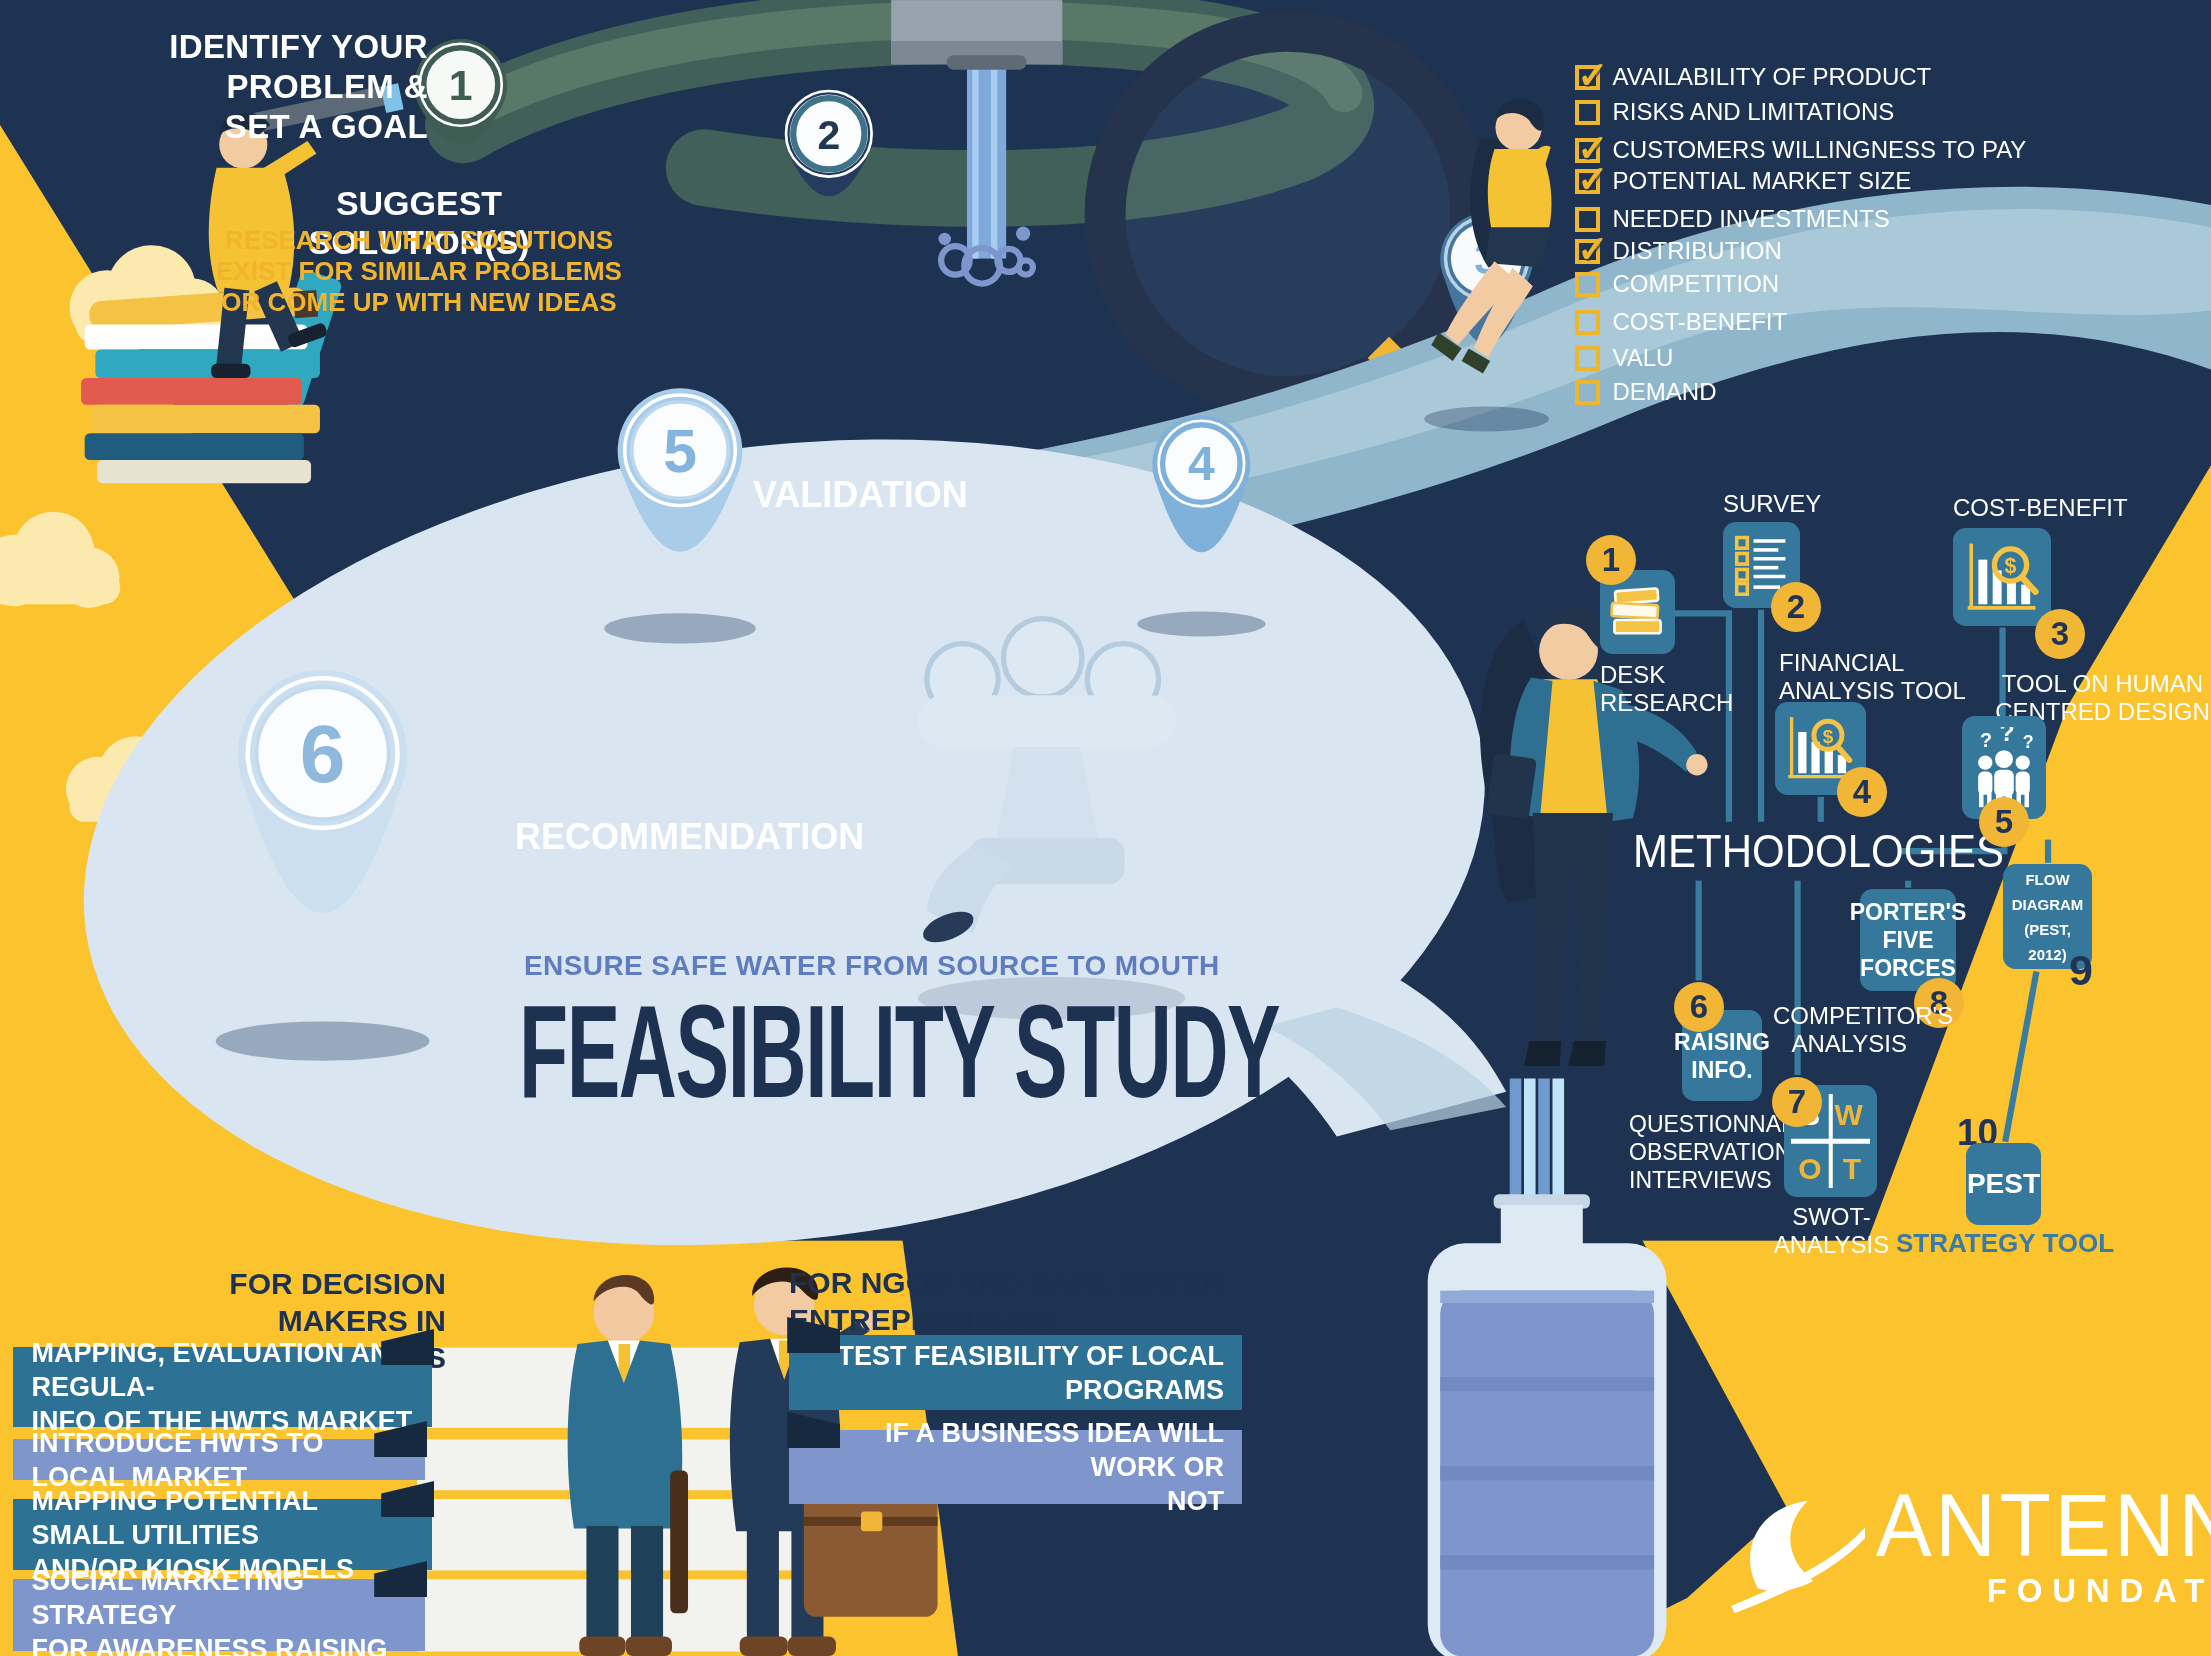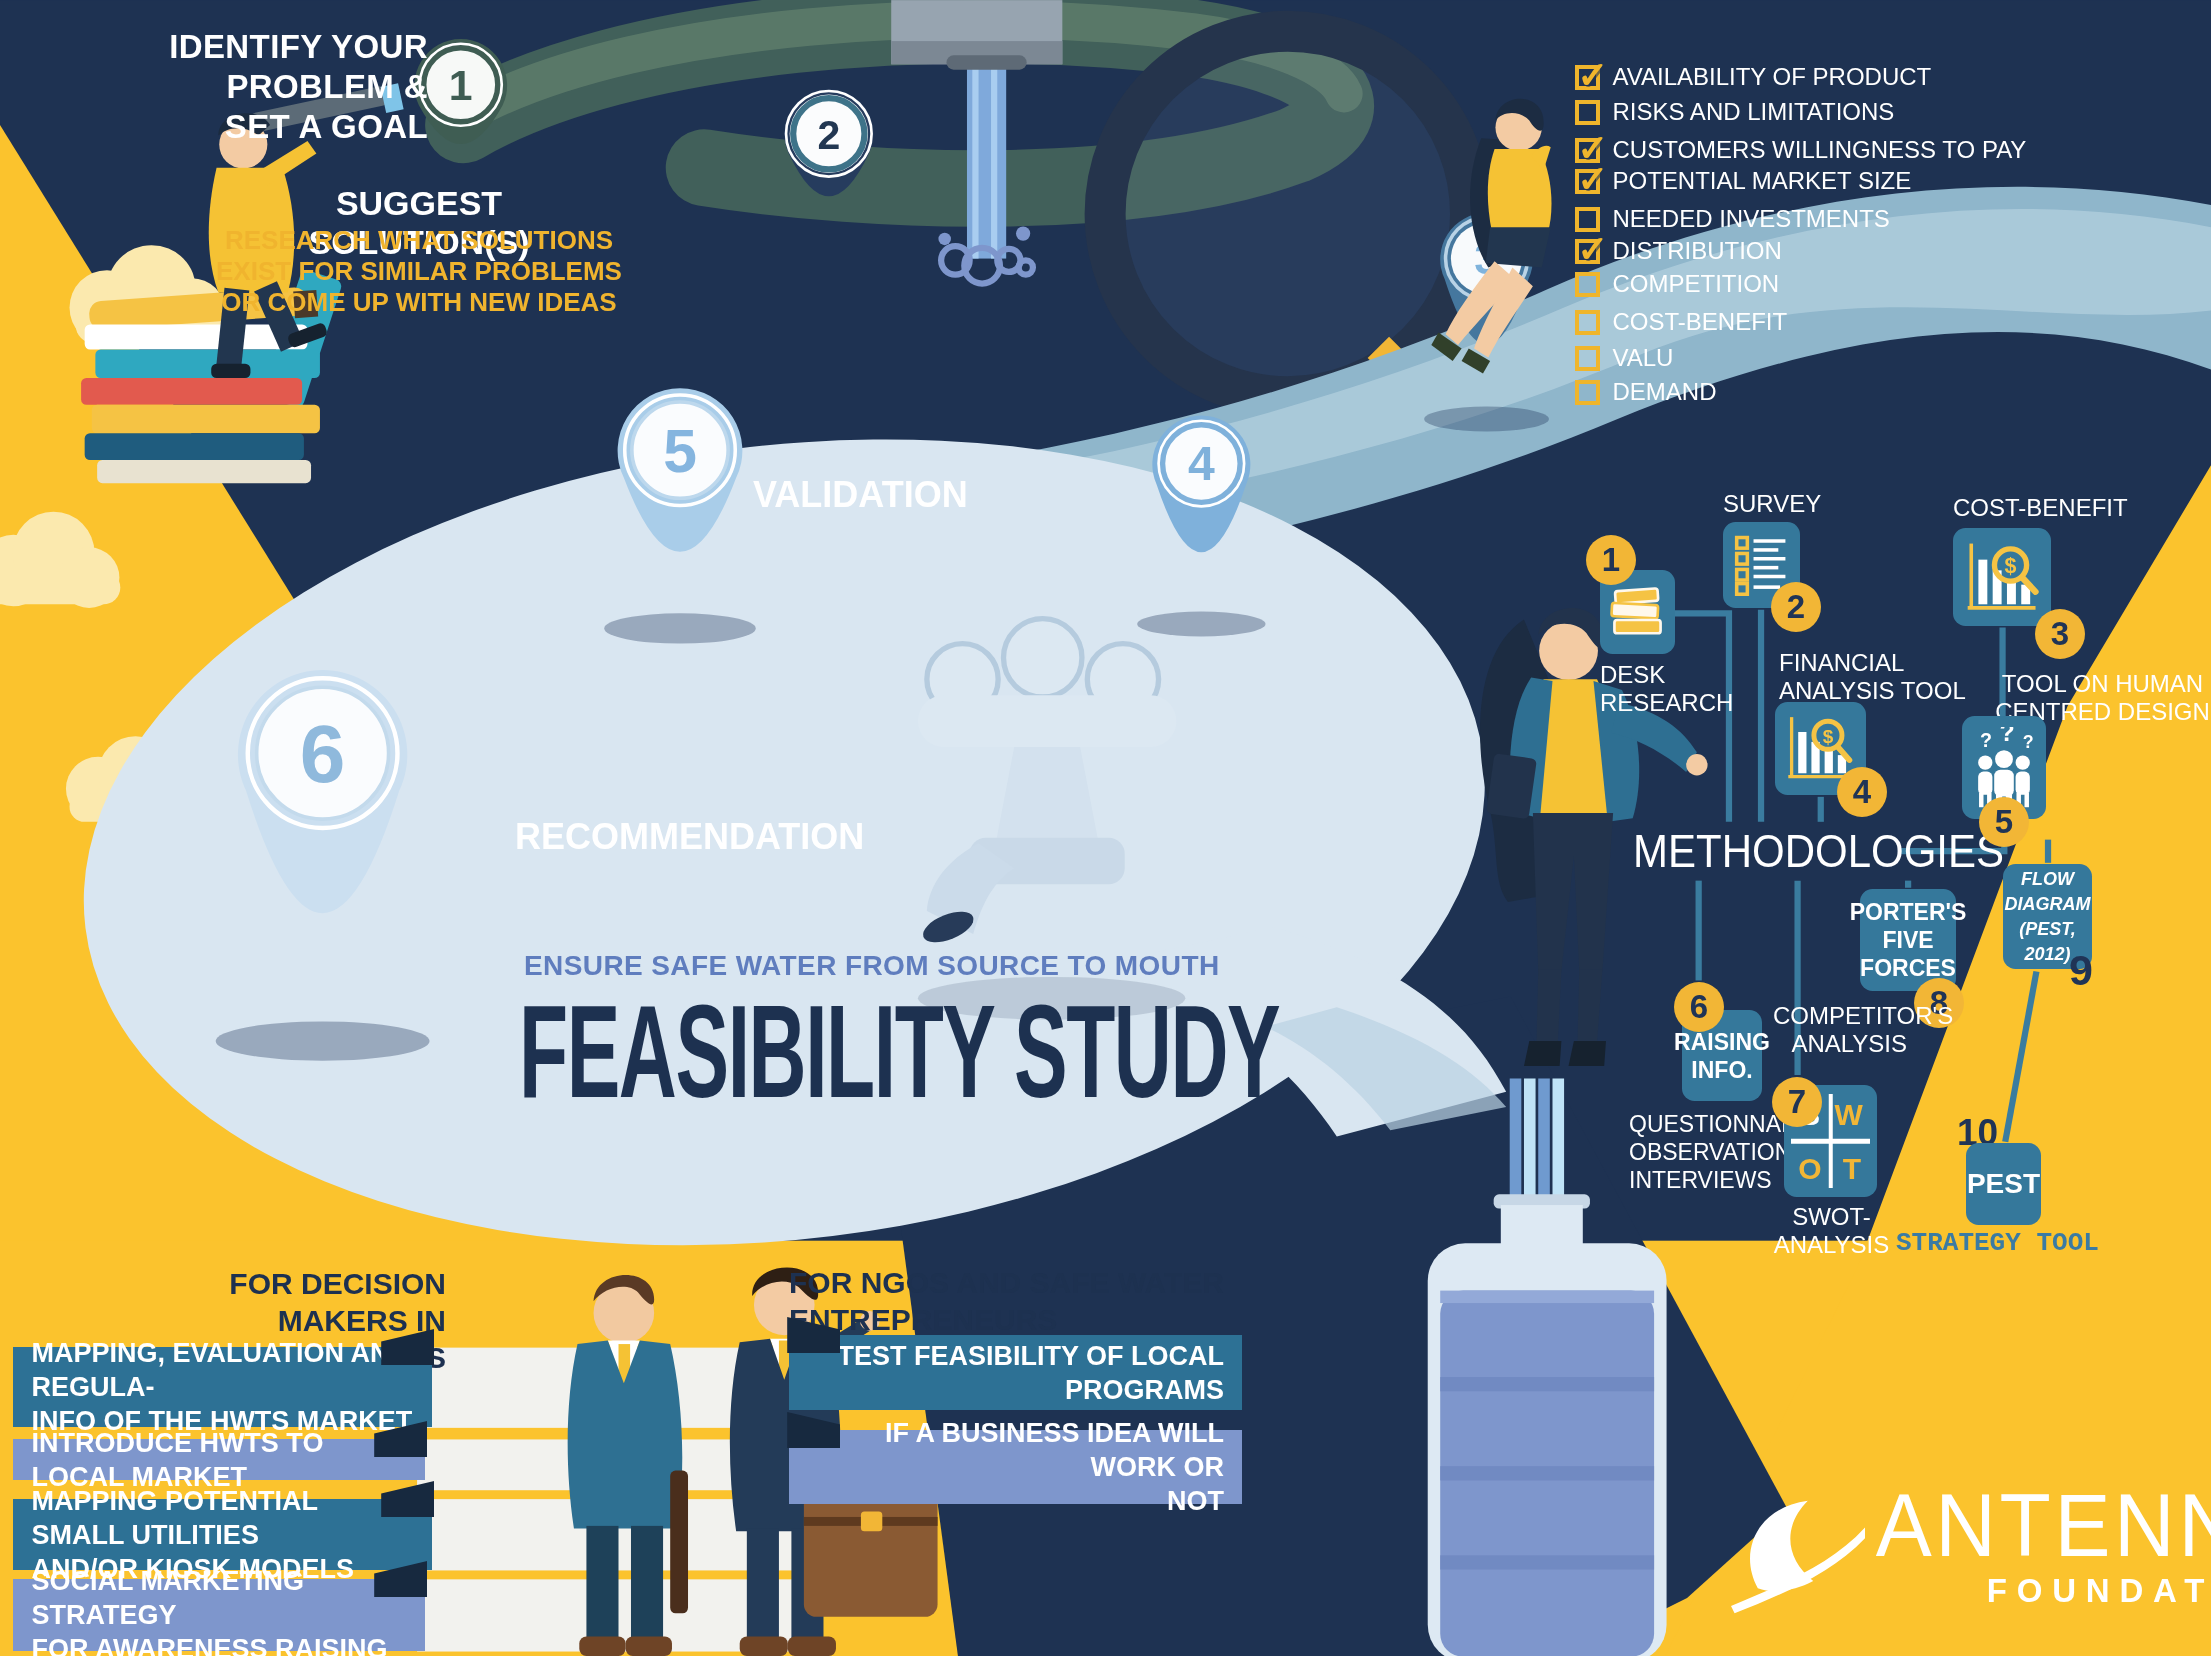--- a/index.html
+++ b/index.html
@@ -508,21 +508,21 @@
       <div>FORCES</div>
     </div>
   </div>
   <div class="numcirc" style="left:1914px;top:978px;">8</div>
   <div class="mlabel right" style="left:1773px;top:1002px;width:134px;">
     <div>COMPETITOR'S</div>
     <div>ANALYSIS</div>
   </div>
 
   <div class="mbox" style="left:2003px;top:864px;width:89px;height:105px;">
-    <div class="inner" style="font-size:18px;line-height:25px;font-weight:bold;font-style:italic;">
+    <div class="inner" style="font-size:15px;line-height:25px;font-weight:bold;">
       <div>FLOW</div>
       <div>DIAGRAM</div>
       <div>(PEST,</div>
       <div>2012)</div>
     </div>
   </div>
   <div class="numplain" style="left:2069px;top:946px;font-size:43px;">9</div>
 
   <div class="mbox" style="left:1682px;top:1010px;width:80px;height:91px;">
     <div class="inner boxtext">
@@ -547,21 +547,21 @@
       <span class="swot-letter" style="right:16px;bottom:10.7px;color:#F2B636;">T</span>
     </div>
   </div>
   <div class="numcirc" style="left:1772px;top:1077px;">7</div>
   <div class="mlabel center" style="left:1747px;top:1203px;width:169px;">SWOT-ANALYSIS</div>
 
   <div class="numplain" style="left:1957px;top:1112px;font-size:37px;">10</div>
   <div class="mbox" style="left:1966px;top:1143px;width:75px;height:82px;">
     <div class="inner" style="font-size:28px;font-weight:bold;">PEST</div>
   </div>
-  <div class="t strategy-label" style="left:1896px;top:1228px;font-family:Liberation Mono, monospace;">STRATEGY TOOL</div>
+  <div class="t strategy-label" style="left:1896px;top:1228px;">STRATEGY TOOL</div>
 
   <div class="t aud-title" style="left:125px;top:1265px;width:321px;text-align:right;">
     <div>FOR DECISION MAKERS IN</div>
     <div>GOVERNMENTS</div>
   </div>
   <div class="bar teal" style="left:13.4px;top:1347px;width:419px;height:80px;">
     <span class="fold r"></span>
     <div>MAPPING, EVALUATION AND REGULA-</div>
     <div>INFO OF THE HWTS MARKET</div>
   </div>

